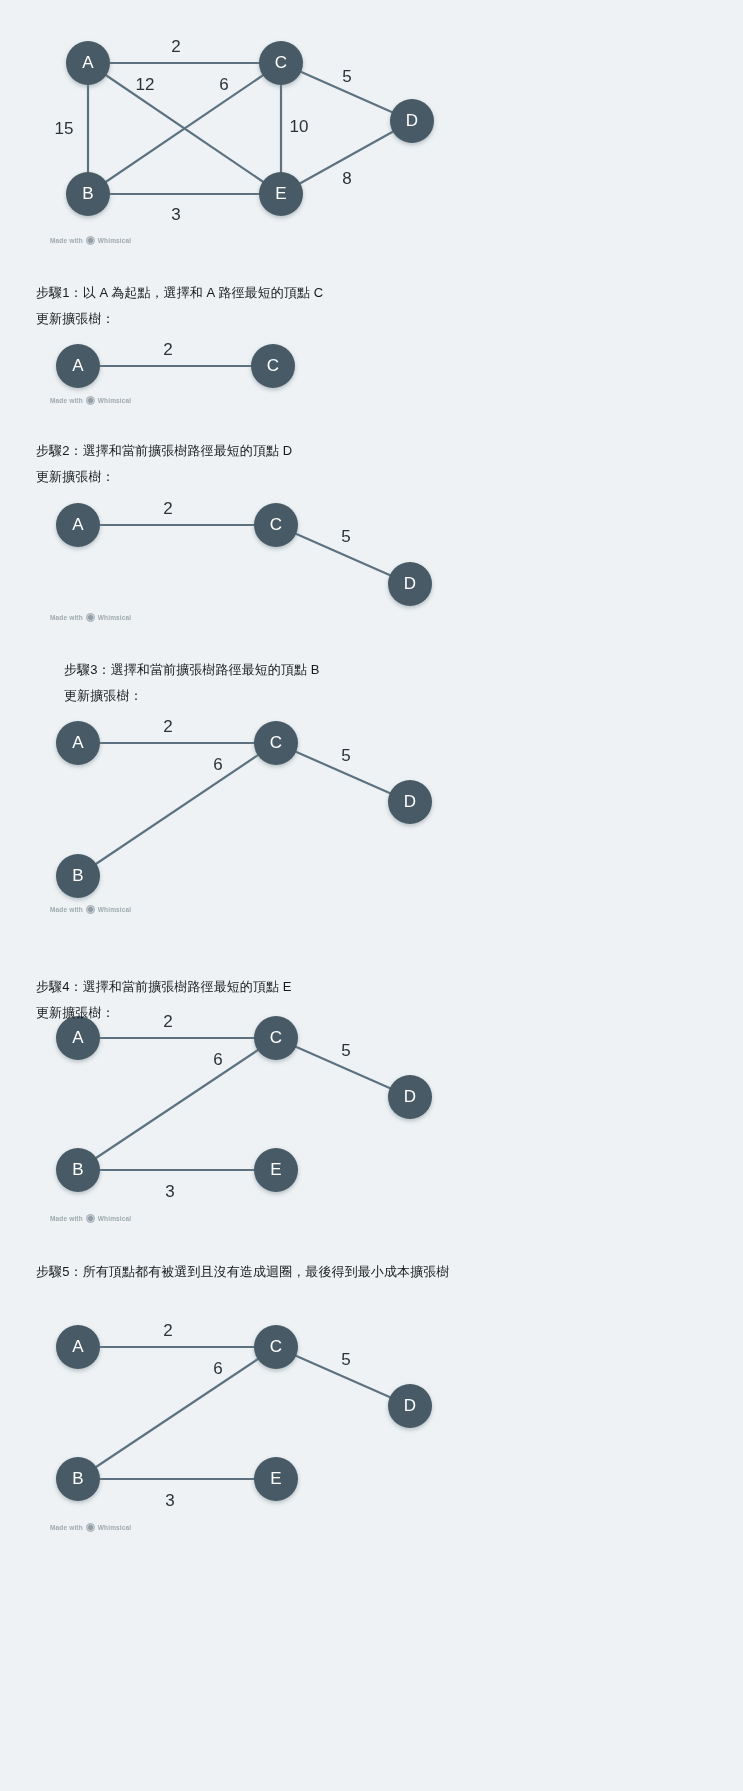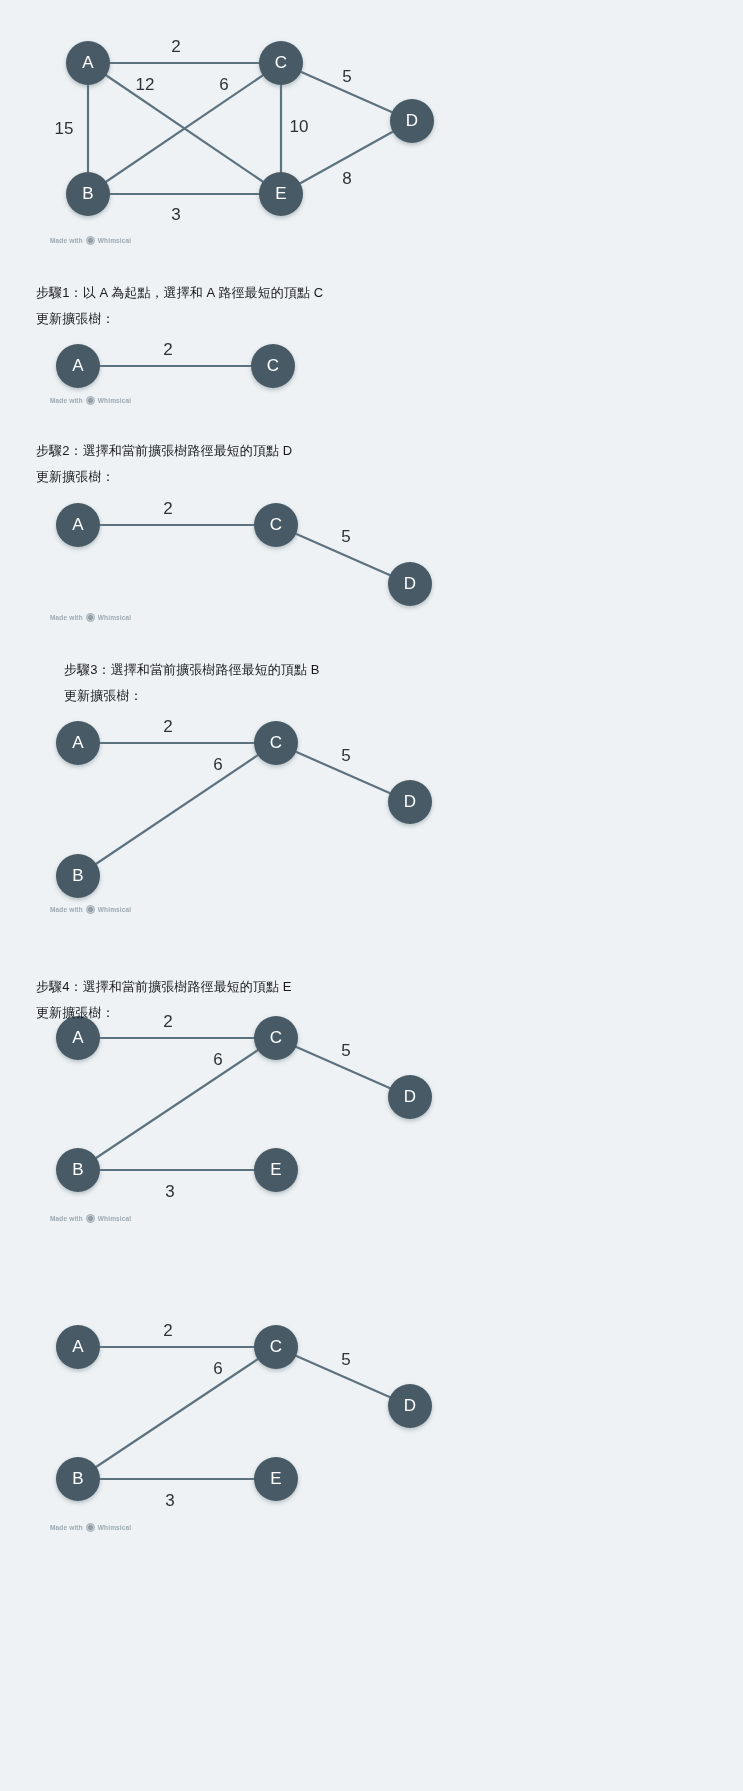--- a/index.html
+++ b/index.html
@@ -176,21 +176,21 @@
         <text x="78" y="1479.5" fill="#ffffff" font-size="17" font-family="&quot;Liberation Sans&quot;, sans-serif" text-anchor="middle" dominant-baseline="middle">B</text>
         <circle cx="276" cy="1479" r="22" fill="#475a66" filter="url(#nshadow)"></circle>
         <text x="276" y="1479.5" fill="#ffffff" font-size="17" font-family="&quot;Liberation Sans&quot;, sans-serif" text-anchor="middle" dominant-baseline="middle">E</text>
       </g>
     </svg>
   <div id="overlay">
       <div class="step-text" style="top: 280px;"><span class="ln">步驟1：以 A 為起點，選擇和 A 路徑最短的頂點 C</span><span class="ln">更新擴張樹：</span></div>
       <div class="step-text" style="top: 438px;"><span class="ln">步驟2：選擇和當前擴張樹路徑最短的頂點 D</span><span class="ln">更新擴張樹：</span></div>
       <div class="step-text" style="top: 657px; margin-left: 28px;"><span class="ln">步驟3：選擇和當前擴張樹路徑最短的頂點 B</span><span class="ln">更新擴張樹：</span></div>
       <div class="step-text" style="top: 950px; margin-top: 24px;"><span class="ln">步驟4：選擇和當前擴張樹路徑最短的頂點 E</span><span class="ln">更新擴張樹：</span></div>
-      <div class="step-text" style="top: 1259px;"></div>
+      <div class="step-text" style="top: 1259px;"><span class="ln">步驟5：所有頂點都有被選到且沒有造成迴圈，最後得到最小成本擴張樹</span></div>
       <div class="watermark" style="left: 50px; top: 236px;">
         <span>Made with</span>
         <span class="wm-mark"></span>
         <span>Whimsical</span>
       </div>
       <div class="watermark" style="left: 50px; top: 396px;">
         <span>Made with</span>
         <span class="wm-mark"></span>
         <span>Whimsical</span>
       </div>

